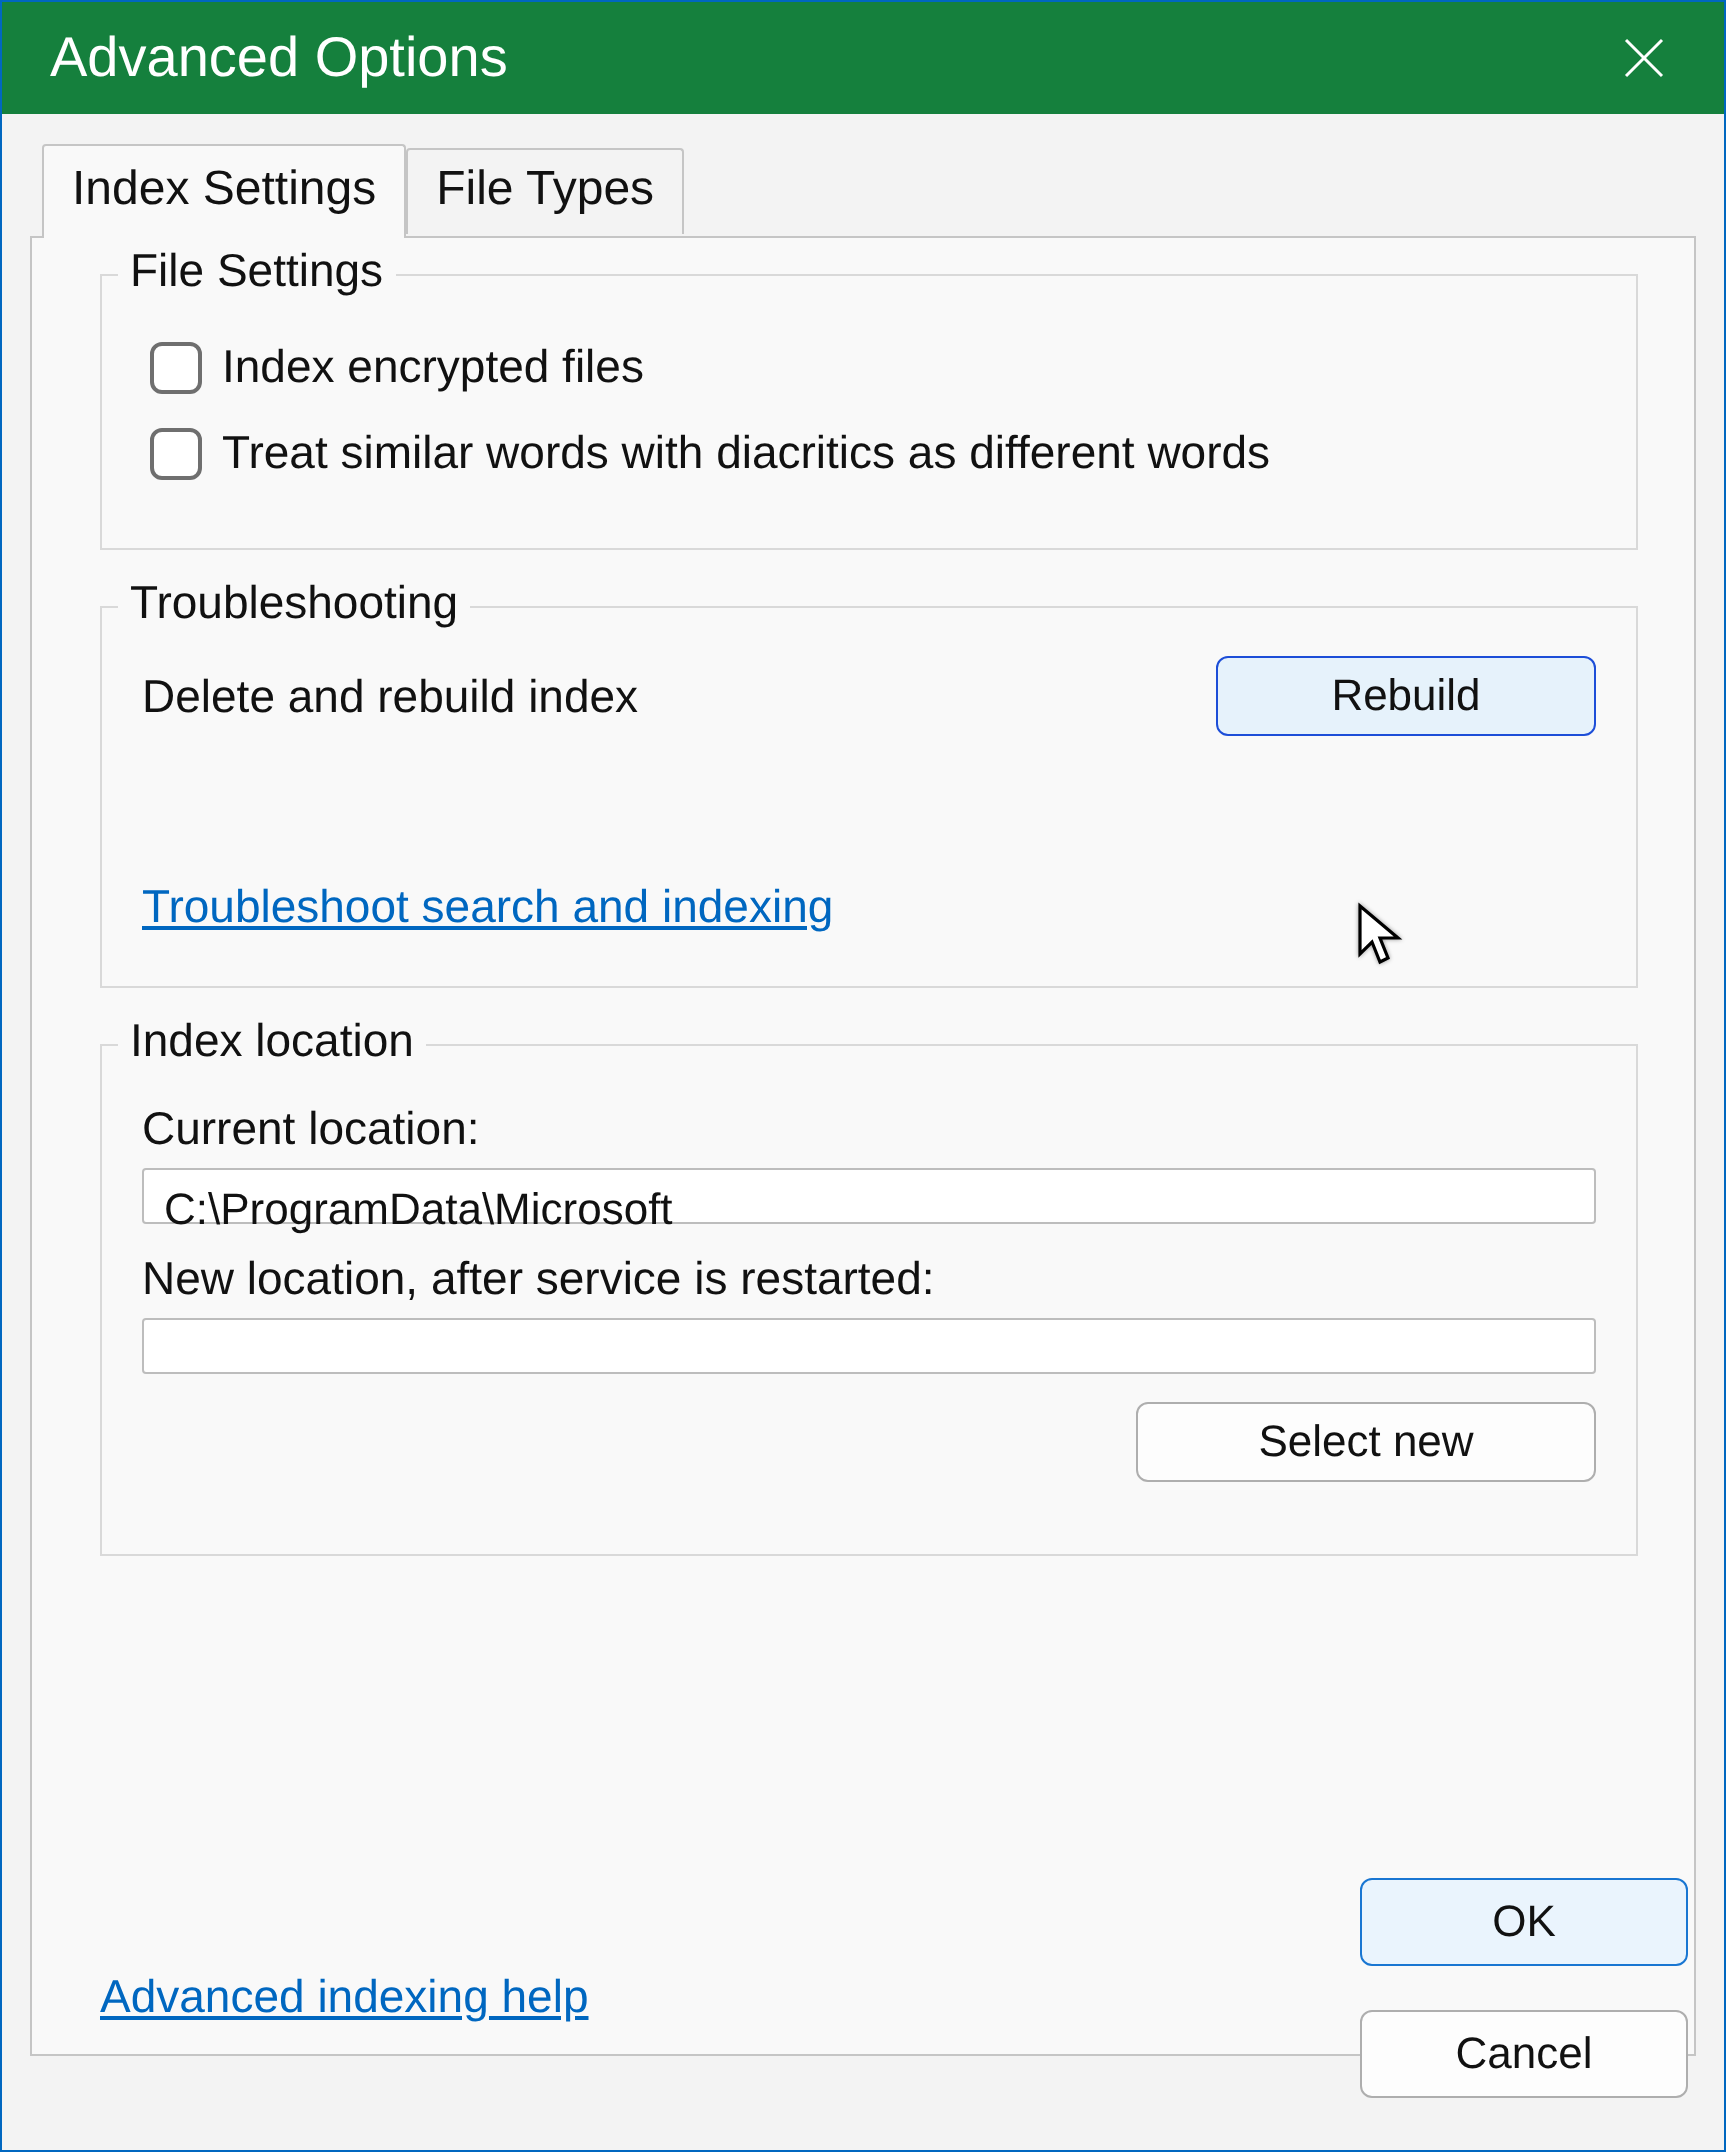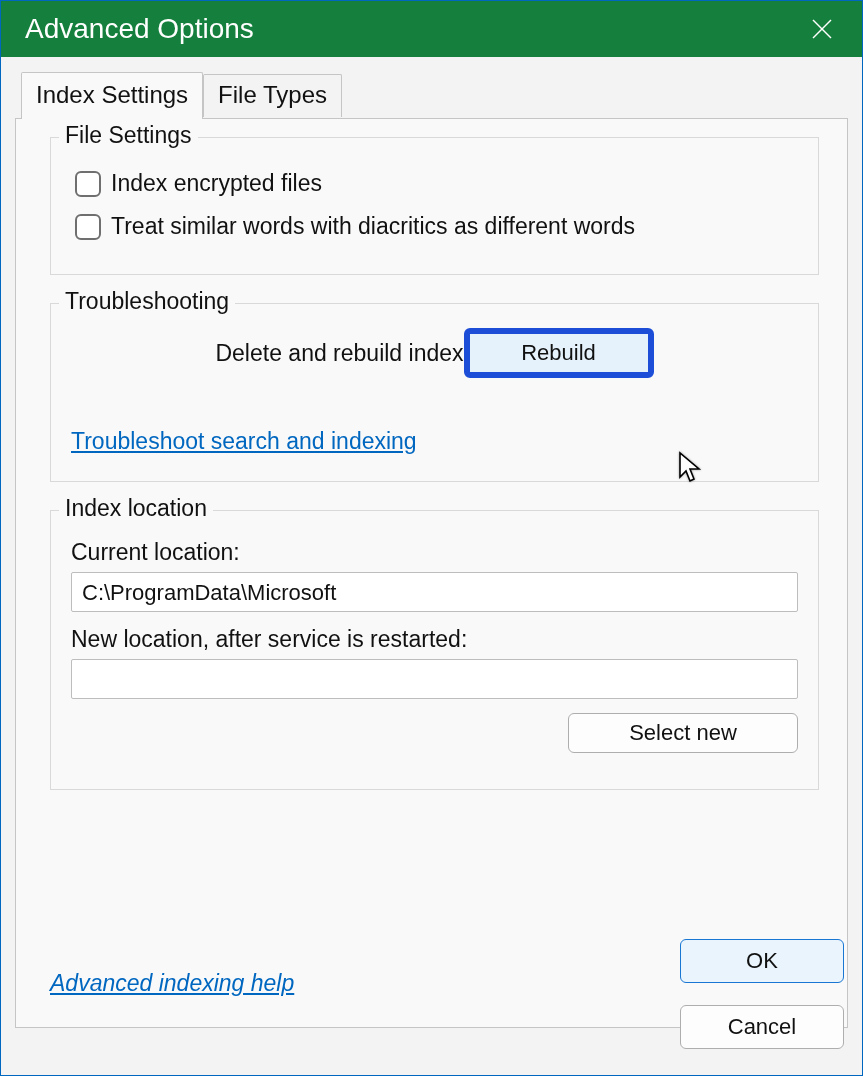--- a/index.html
+++ b/index.html
@@ -120,21 +120,21 @@
     padding: 6px 30px;
     border: 1px solid #aeaeae;
     border-radius: 6px;
     background: #fdfdfd;
     color: #111;
     cursor: pointer;
     min-width: 160px;
     text-align: center;
   }
   .btn-primary {
-    border: 6px solid #1d4ed8;
+    border: 1px solid #1d4ed8;
     background: #e6f2fb;
   }
   .btn-selected {
     border: 1.5px solid #1976d2;
     background: #eaf4fd;
   }
   .link {
     color: #0067c0;
     text-decoration: underline;
     font-size: 23px;
@@ -147,38 +147,37 @@
     margin-top: 4px;
   }
   .textfield {
     width: 100%;
     border: 1px solid #bdbdbd;
     background: #fff;
     font-size: 22px;
     padding: 6px 10px;
     border-radius: 2px;
     color: #111;
-    height: 40px;
+    height: 28px;
     line-height: 28px;
   }
   .textfield.readonly {
     background: #fff;
     color: #111;
   }
   .loc-group .textfield { margin-bottom: 14px; }
   .select-row {
     display: flex;
     justify-content: flex-end;
     margin-top: 8px;
   }
   .footer-link {
     position: absolute;
     left: 34px;
-    bottom: 30px;
-    font-style: italic;
+    bottom: 15px;
   }
   .dialog-buttons {
     position: absolute;
     right: 18px;
     bottom: 14px;
     display: flex;
     gap: 22px;
     flex-direction: column;
   }
   .dialog-buttons .btn {
@@ -228,21 +227,21 @@
 
         <div class="checkrow" style="margin-bottom:4px;">
           <div class="chk"></div>
           <span class="chk-label">Treat similar words with diacritics as different words</span>
         </div>
       </div>
 
       <div class="groupbox" style="padding-bottom:26px;">
         <div class="groupbox-legend">Troubleshooting</div>
 
-        <div class="row-between" style="margin-bottom:50px;justify-content:center;">
+        <div class="row-between" style="margin-bottom:72px;">
           <span class="plain-label">Delete and rebuild index</span>
           <button class="btn btn-primary" style="min-width:190px;">Rebuild</button>
         </div>
 
         <a class="link">Troubleshoot search and indexing</a>
       </div>
 
       <div class="groupbox loc-group" style="padding-bottom:36px;">
         <div class="groupbox-legend">Index location</div>
 

